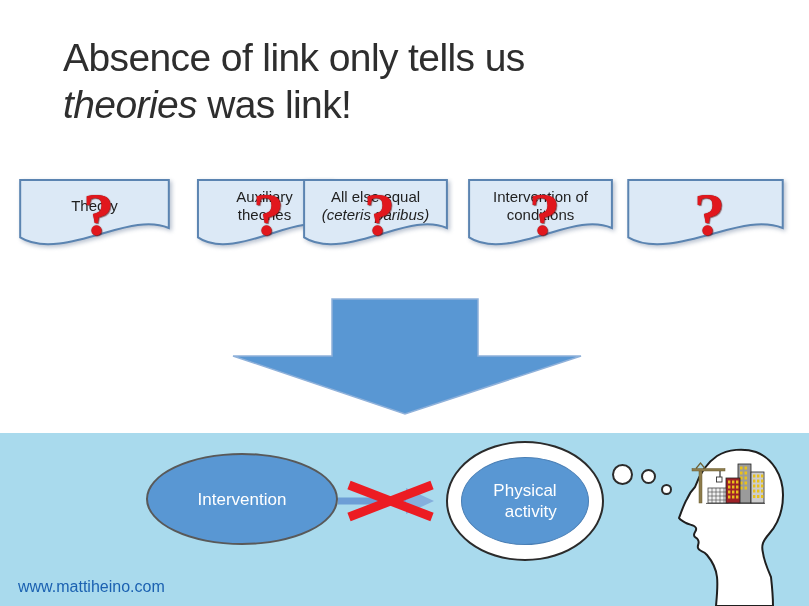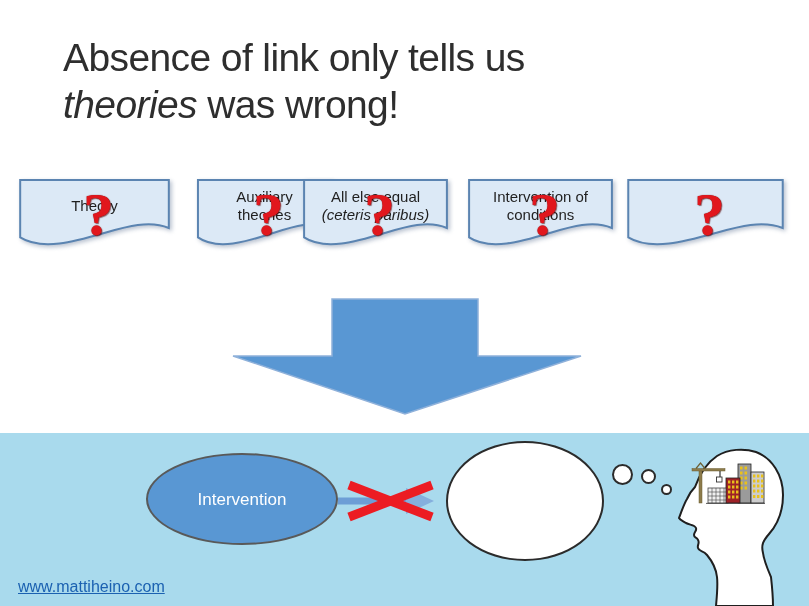--- a/index.html
+++ b/index.html
@@ -77,31 +77,31 @@
   .connector{position:absolute;left:336px;top:470px;width:100px;height:62px;}
   .connector .shaft{stroke:var(--connector-blue);stroke-width:7;}
   .connector .head{fill:var(--connector-head);}
   .connector .cross{stroke:var(--cross-red);stroke-width:9;stroke-linecap:butt;}
   
   .head{position:absolute;left:672px;top:444px;width:137px;height:162px;}
   .head .outline{fill:#ffffff;stroke:#1f1f1f;stroke-width:2;}
   
   .footer-link{
     position:absolute;left:18px;top:578px;font-size:16px;color:var(--link-blue);
-    text-decoration:underline;cursor:pointer;
+    cursor:pointer;
   }
 </style>
 </head>
 <body>
 
 <div class="slide">
 
   <div class="title">
     <span>Absence of link only tells us</span><br>
-    <span class="it">theories</span><span> was wrong!</span>
+    <span class="it">theories</span><span> was link!</span>
   </div>
 
   <div class="card c1">
     <svg viewBox="0 0 140 72" preserveAspectRatio="none">
       <path class="doc" d="M2,2 L138,2 L138,48 C120,40 98,47 78,53 C52,61 22,70 2,57 Z"></path>
     </svg>
     <div class="txt">
       <span>Theory</span>
       <span></span>
     </div>
@@ -159,20 +159,23 @@
   </div>
 
   <svg class="connector" viewBox="0 0 100 62">
     <line class="shaft" x1="2" y1="31" x2="72" y2="31"></line>
     <polygon class="head" points="70,18 98,31 70,44"></polygon>
     <line class="cross" x1="13" y1="15" x2="96" y2="47"></line>
     <line class="cross" x1="13" y1="47" x2="96" y2="15"></line>
   </svg>
 
   <div class="ellipse bubble-outer"></div>
+  <div class="ellipse bubble-inner">
+    <span><span>Physical</span><br><span>activity</span></span>
+  </div>
   <div class="thought t1"></div>
   <div class="thought t2"></div>
   <div class="thought t3"></div>
 
   <svg class="head" viewBox="0 0 137 162">
     <path class="outline" d="M7,74
       C10,66 12,60 15,55 C18,48 20,46 23,43
       C27,32 33,20 45,12 C56,5 72,4 84,8
       C100,14 111,31 111,51 C111,68 105,81 97,90
       C91,97 89,101 91,109 C92,117 96,126 99,133

